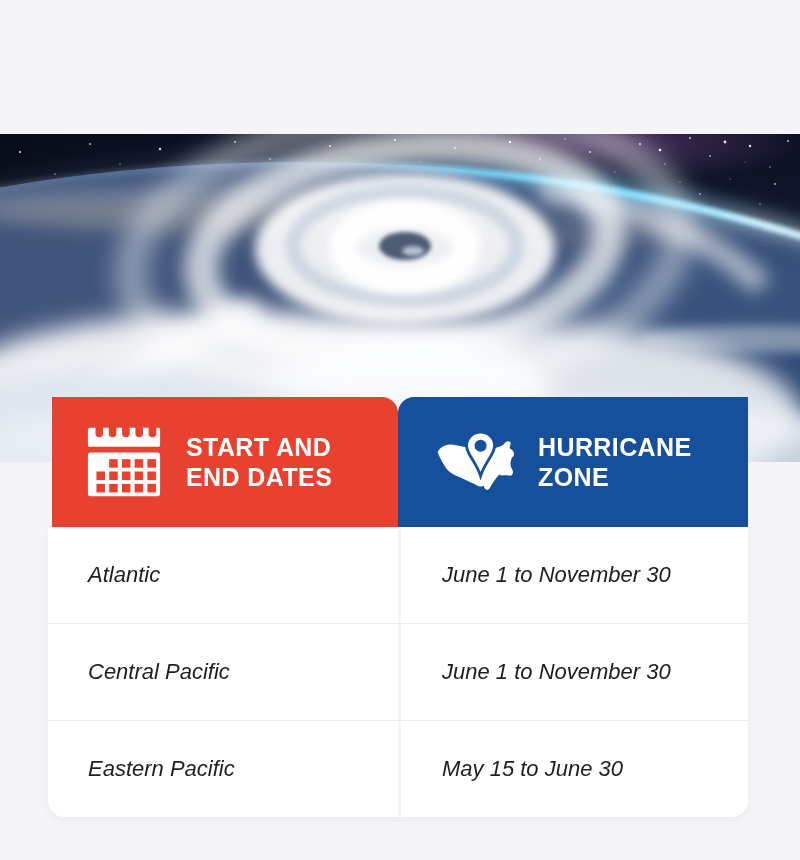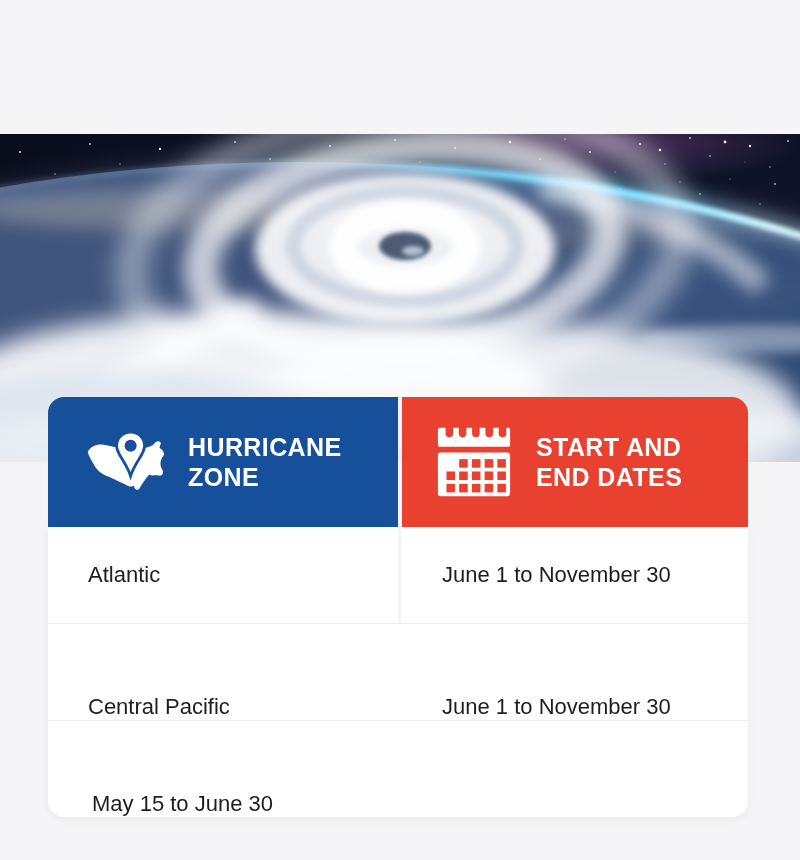--- a/index.html
+++ b/index.html
@@ -51,22 +51,22 @@
     font-size:25px;line-height:1.22;letter-spacing:.4px;
     max-width:175px;margin-left:22px;
   }
   .th-icon{flex:0 0 auto;display:flex;align-items:center;}
 
   .tbody{
     background:#ffffff;border-radius:0 0 16px 16px;
     box-shadow:0 3px 8px rgba(40,40,90,.05);
     overflow:hidden;
   }
-  .trow{display:flex;height:96px;align-items:stretch;}
-  .trow + .trow{border-top:1px solid #ececf1;align-items:flex-end;}
+  .trow{display:flex;height:96px;align-items:stretch;font-style:italic;}
+  .trow + .trow{border-top:1px solid #ececf1;}
   .cell{
     display:flex;align-items:center;
     font-size:22px;color:#1e1e20;
     box-sizing:border-box;
   }
   .cell.zone{width:350px;padding-left:40px;}
   .vgap{width:3px;background:#f4f4f7;}
   .cell.dates{width:347px;padding-left:41px;}
 </style>
 </head>
@@ -205,31 +205,20 @@
       <ellipse cx="250" cy="255" rx="300" ry="78" fill="#ffffff" opacity=".9" filter="url(#b12)"></ellipse>
       <ellipse cx="520" cy="282" rx="280" ry="92" fill="#fcfdfe" opacity=".85" filter="url(#b12)"></ellipse>
       <ellipse cx="120" cy="312" rx="230" ry="72" fill="#dce4ee" opacity=".9" filter="url(#b12)"></ellipse>
       <ellipse cx="420" cy="322" rx="540" ry="58" fill="#eef2f7" opacity=".8" filter="url(#b12)"></ellipse>
     </svg>
   </div>
 
   <div class="season-table">
     <div class="thead">
 
-      <div class="th th-zone">
-        <span class="th-icon">
-          <svg width="82" height="66" viewBox="0 0 88 70">
-            <path fill="#ffffff" d="M4,24 C8,17 16,15 24,17 C34,19.5 44,21 54,21 C62,21 70,20 75,16 C77,12.5 81,11.5 82.5,15 L81,20 C86,23 87.5,27 84,30 C82,34 81,38 84,43 C86,47 84,50.5 80,49.5 C76,48.5 73,50.5 70,48.5 C66.5,52.5 62.5,58 59.5,63.5 C57.5,66.5 54,64.5 53.5,60.5 C50.5,62.5 46.5,60.5 43.5,58.5 C37.5,56.5 31.5,52.5 26,50.5 C20,48.5 14,44.5 11,38.5 C8,33 5,29 4,24 Z"></path>
-            <path fill="#ffffff" stroke="#164f9a" stroke-width="3" d="M50,3 C58.8,3 65,9.6 65,17.5 C65,27 55.5,33.5 50,50 C44.5,33.5 35,27 35,17.5 C35,9.6 41.2,3 50,3 Z"></path>
-            <circle cx="50" cy="17.5" r="6.5" fill="#164f9a"></circle>
-          </svg>
-        </span>
-        <span class="th-label">HURRICANE ZONE</span>
-      </div>
-
       <div class="th th-dates">
         <span class="th-icon">
           <svg width="80" height="76" viewBox="0 0 84 80">
             <rect x="4" y="4" width="76" height="20" rx="2" fill="#ffffff"></rect>
             <rect x="12" y="0" width="8" height="14" rx="4" fill="#e8412f"></rect>
             <rect x="26" y="0" width="8" height="14" rx="4" fill="#e8412f"></rect>
             <rect x="40" y="0" width="8" height="14" rx="4" fill="#e8412f"></rect>
             <rect x="54" y="0" width="8" height="14" rx="4" fill="#e8412f"></rect>
             <rect x="68" y="0" width="8" height="14" rx="4" fill="#e8412f"></rect>
             <rect x="4" y="30" width="76" height="46" rx="3" fill="#ffffff"></rect>
@@ -246,33 +235,45 @@
               <rect x="13" y="63" width="9" height="9"></rect>
                 <rect x="26.4" y="63" width="9" height="9"></rect>
                 <rect x="39.8" y="63" width="9" height="9"></rect>
                 <rect x="53.2" y="63" width="9" height="9"></rect>
                 <rect x="66.6" y="63" width="9" height="9"></rect>
             </g>
           </svg>
         </span>
         <span class="th-label">START AND END DATES</span>
       </div>
+
+      <div class="th th-zone">
+        <span class="th-icon">
+          <svg width="82" height="66" viewBox="0 0 88 70">
+            <path fill="#ffffff" d="M4,24 C8,17 16,15 24,17 C34,19.5 44,21 54,21 C62,21 70,20 75,16 C77,12.5 81,11.5 82.5,15 L81,20 C86,23 87.5,27 84,30 C82,34 81,38 84,43 C86,47 84,50.5 80,49.5 C76,48.5 73,50.5 70,48.5 C66.5,52.5 62.5,58 59.5,63.5 C57.5,66.5 54,64.5 53.5,60.5 C50.5,62.5 46.5,60.5 43.5,58.5 C37.5,56.5 31.5,52.5 26,50.5 C20,48.5 14,44.5 11,38.5 C8,33 5,29 4,24 Z"></path>
+            <path fill="#ffffff" stroke="#164f9a" stroke-width="3" d="M50,3 C58.8,3 65,9.6 65,17.5 C65,27 55.5,33.5 50,50 C44.5,33.5 35,27 35,17.5 C35,9.6 41.2,3 50,3 Z"></path>
+            <circle cx="50" cy="17.5" r="6.5" fill="#164f9a"></circle>
+          </svg>
+        </span>
+        <span class="th-label">HURRICANE ZONE</span>
+      </div>
     </div>
 
     <div class="tbody">
       <div class="trow">
         <div class="cell zone">Atlantic</div>
         <div class="vgap"></div>
         <div class="cell dates">June 1 to November 30</div>
       </div>
       <div class="trow">
         <div class="cell zone">Central Pacific</div>
         <div class="vgap"></div>
         <div class="cell dates">June 1 to November 30</div>
       </div>
       <div class="trow">
+        <div class="cell zone">Eastern Pacific</div>
         <div class="vgap"></div>
         <div class="cell dates">May 15 to June 30</div>
       </div>
     </div>
   </div>
 
 </div>
 
 </body></html>

